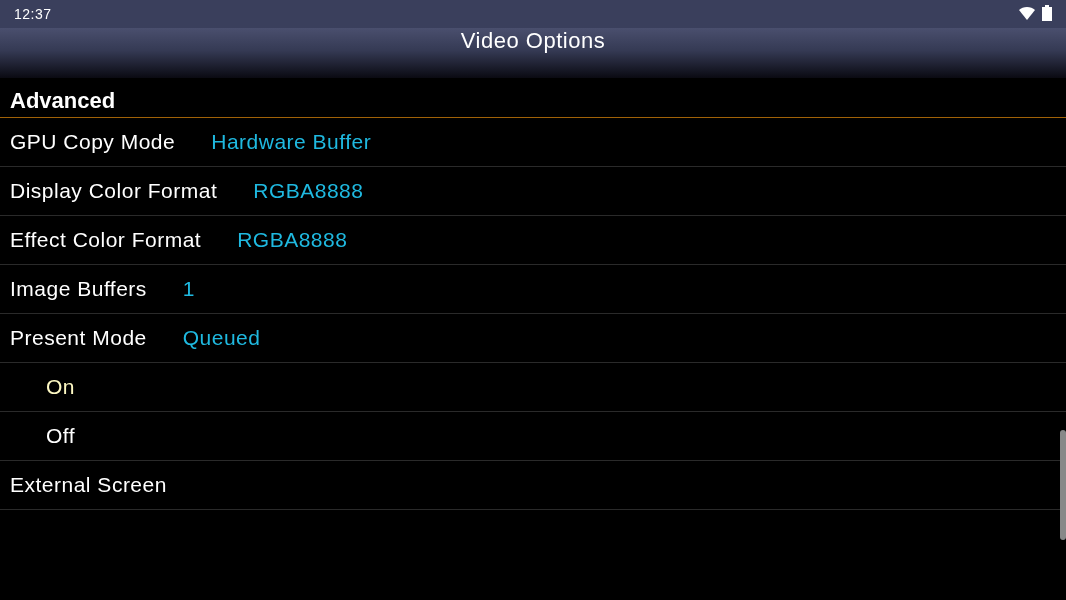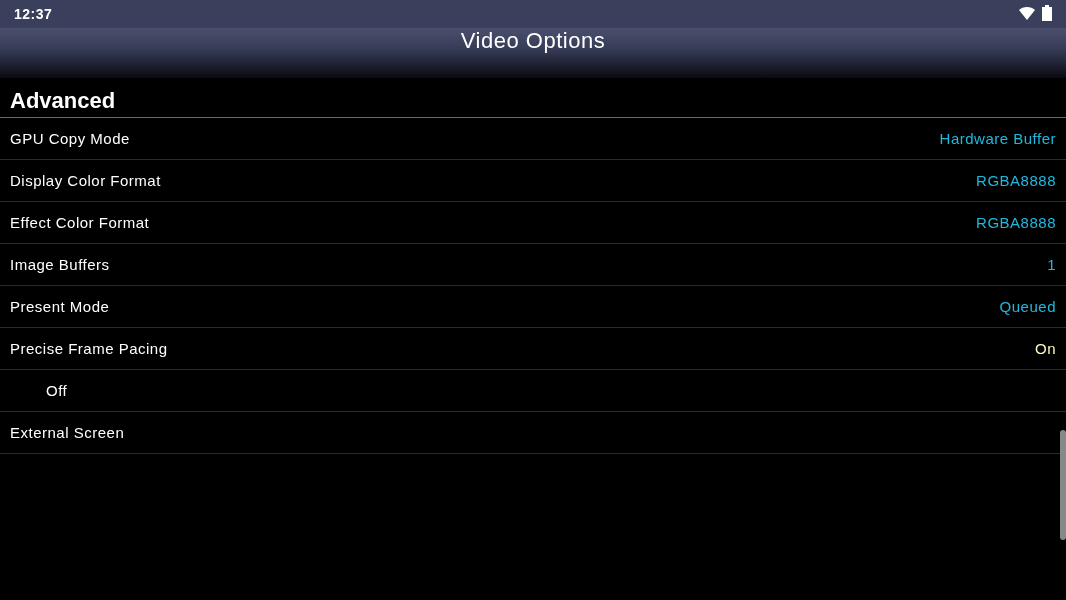--- a/index.html
+++ b/index.html
@@ -19,21 +19,21 @@
     .status-bar {
       height: 28px;
       background: #3a3f5c;
       display: flex;
       align-items: center;
       justify-content: space-between;
       padding: 0 14px;
       font-size: 14px;
     }
     .status-bar .time {
-      font-weight: 700;
+      font-weight: 400;
       letter-spacing: 0.5px;
     }
     .status-icons {
       display: flex;
       align-items: center;
       gap: 6px;
     }
     .title-bar {
       height: 50px;
       background: linear-gradient(to bottom, #4a4f6e 0%, #353a54 45%, #0a0a12 100%);
@@ -53,24 +53,24 @@
       display: flex;
       align-items: center;
     }
     .options-list {
       display: flex;
       flex-direction: column;
     }
     .option-row {
       display: flex;
       align-items: center;
-      justify-content: space-between;
+      justify-content: flex-start;
       padding: 12px 10px;
       border-bottom: 1px solid #2a2a2a;
-      font-size: 15px;
+      font-size: 21px;
       letter-spacing: 0.5px;
     }
     .option-label {
       color: #fff;
       font-weight: 400;
     }
     .option-value {
       font-weight: 400;
       margin-left: 36px;
     }
@@ -139,21 +139,20 @@
   </div>
   <div class="option-row">
     <span class="option-label">Image Buffers</span>
     <span class="option-value value-cyan">1</span>
   </div>
   <div class="option-row">
     <span class="option-label">Present Mode</span>
     <span class="option-value value-cyan">Queued</span>
   </div>
   <div class="option-row">
-    <span class="option-label">Precise Frame Pacing</span>
     <span class="option-value value-green">On</span>
   </div>
   <div class="option-row">
     <span class="option-value value-red">Off</span>
   </div>
   <div class="option-row">
     <span class="option-label">External Screen</span>
   </div>
 </div>
 

